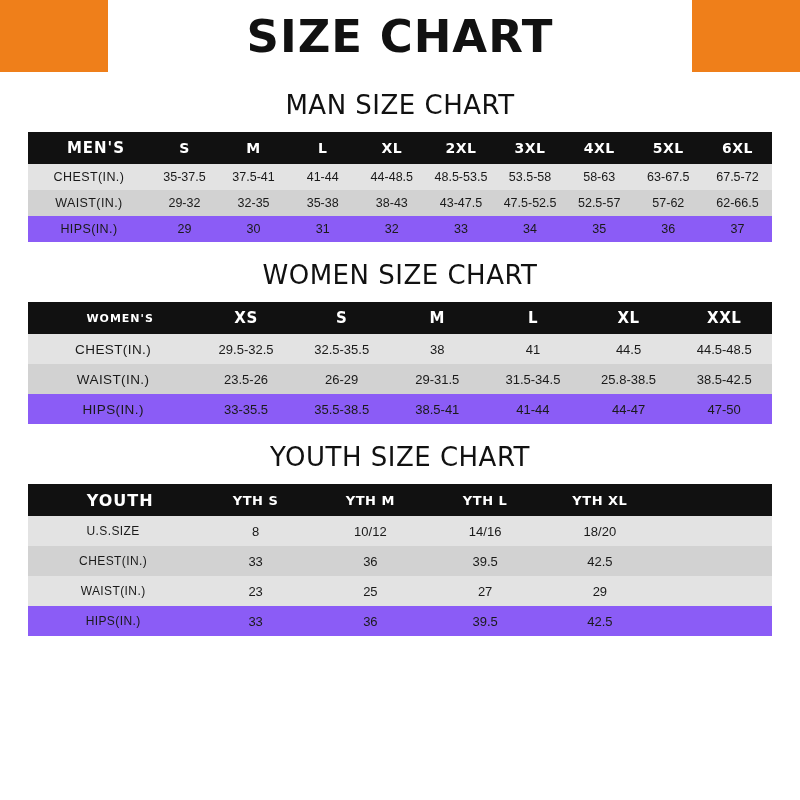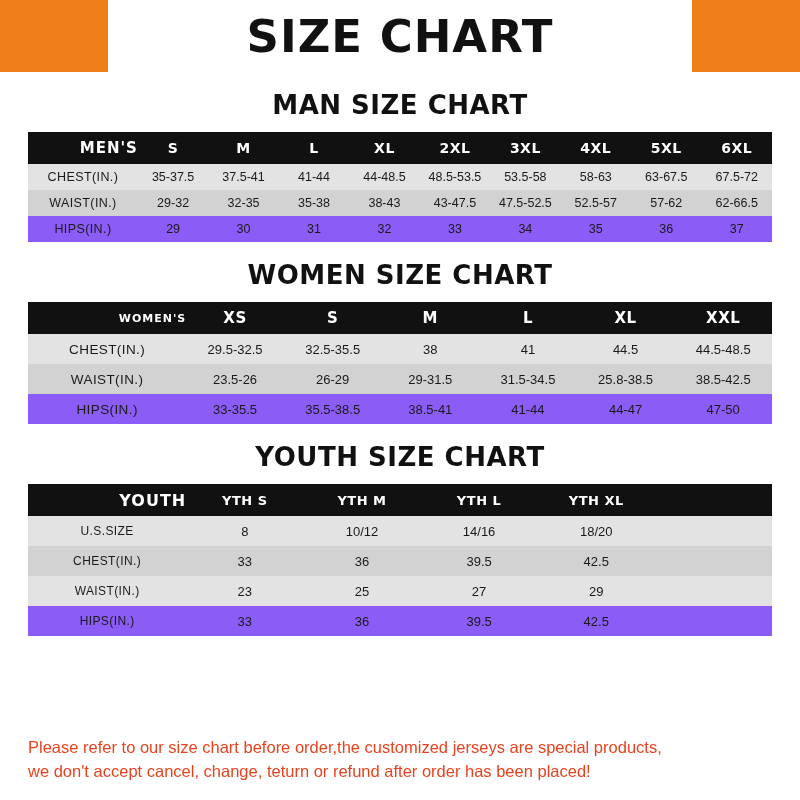--- a/index.html
+++ b/index.html
@@ -49,21 +49,21 @@
     font-size: 45px;
     letter-spacing: 1px;
     color: #111111;
     line-height: 1;
     text-align: center;
   }
   
   .section-title {
     text-align: center;
     font-family: "DejaVu Sans", sans-serif;
-    font-weight: 700;
+    font-weight: 400;
     font-size: 26px;
     color: #111111;
     letter-spacing: 0.5px;
   }
   .m-title { margin: 18px 0 12px 0; }
 
   
   .table-wrap {
     margin: 0 28px;
   }
@@ -87,22 +87,22 @@
   }
   table.size-table thead th {
     color: #ffffff;
     font-weight: 700;
     font-size: 14px;
     height: 32px;
     font-family: "DejaVu Sans", sans-serif;
     letter-spacing: 0.5px;
   }
   table.size-table thead th.row-head {
-    text-align: right;
-    padding-left: 2px;
+    text-align: center;
+    padding-left: 14px;
     font-size: 15px;
     letter-spacing: 1px;
     margin-left: 20px;
   }
   
   tr.row-a { background: #e3e3e3; }
   tr.row-b { background: #d2d2d2; }
   tr.row-c { background: #8b5cf6; }
   td.row-head {
     font-weight: 400;
@@ -294,18 +294,14 @@
           <td>33</td>
           <td>36</td>
           <td>39.5</td>
           <td>42.5</td>
           <td></td>
         </tr>
       </tbody>
     </table>
   </div>
 
-  <div class="note">
-    <div>Please refer to our size chart before order,the customized jerseys are special products,</div>
-    <div>we don't accept cancel, change, teturn or refund after order has been placed!</div>
-  </div>
 
 </div>
 
 </body></html>

